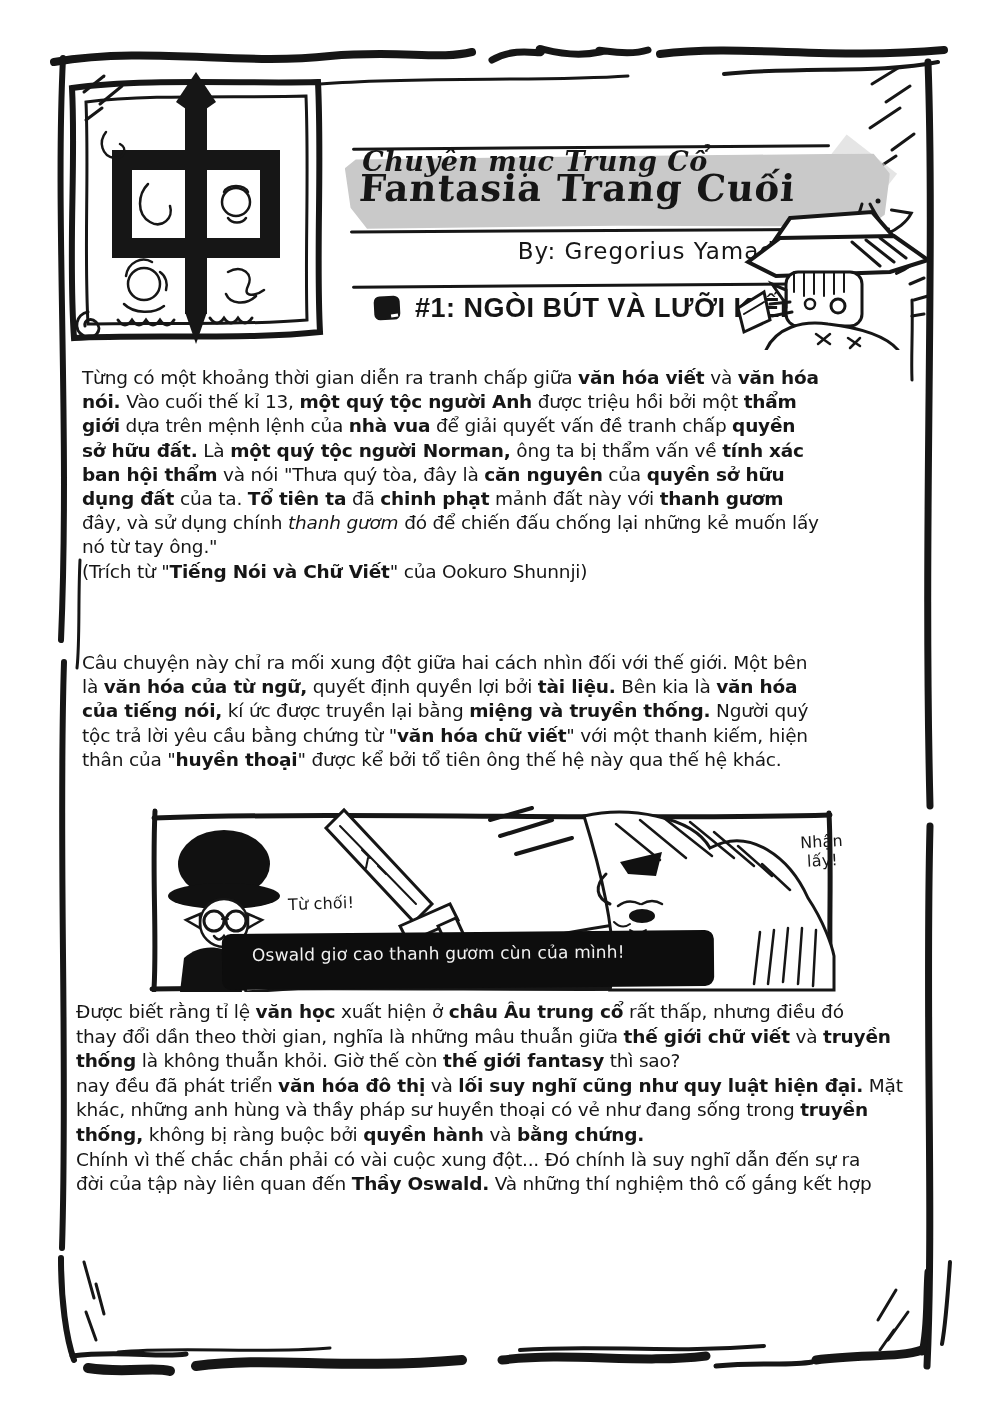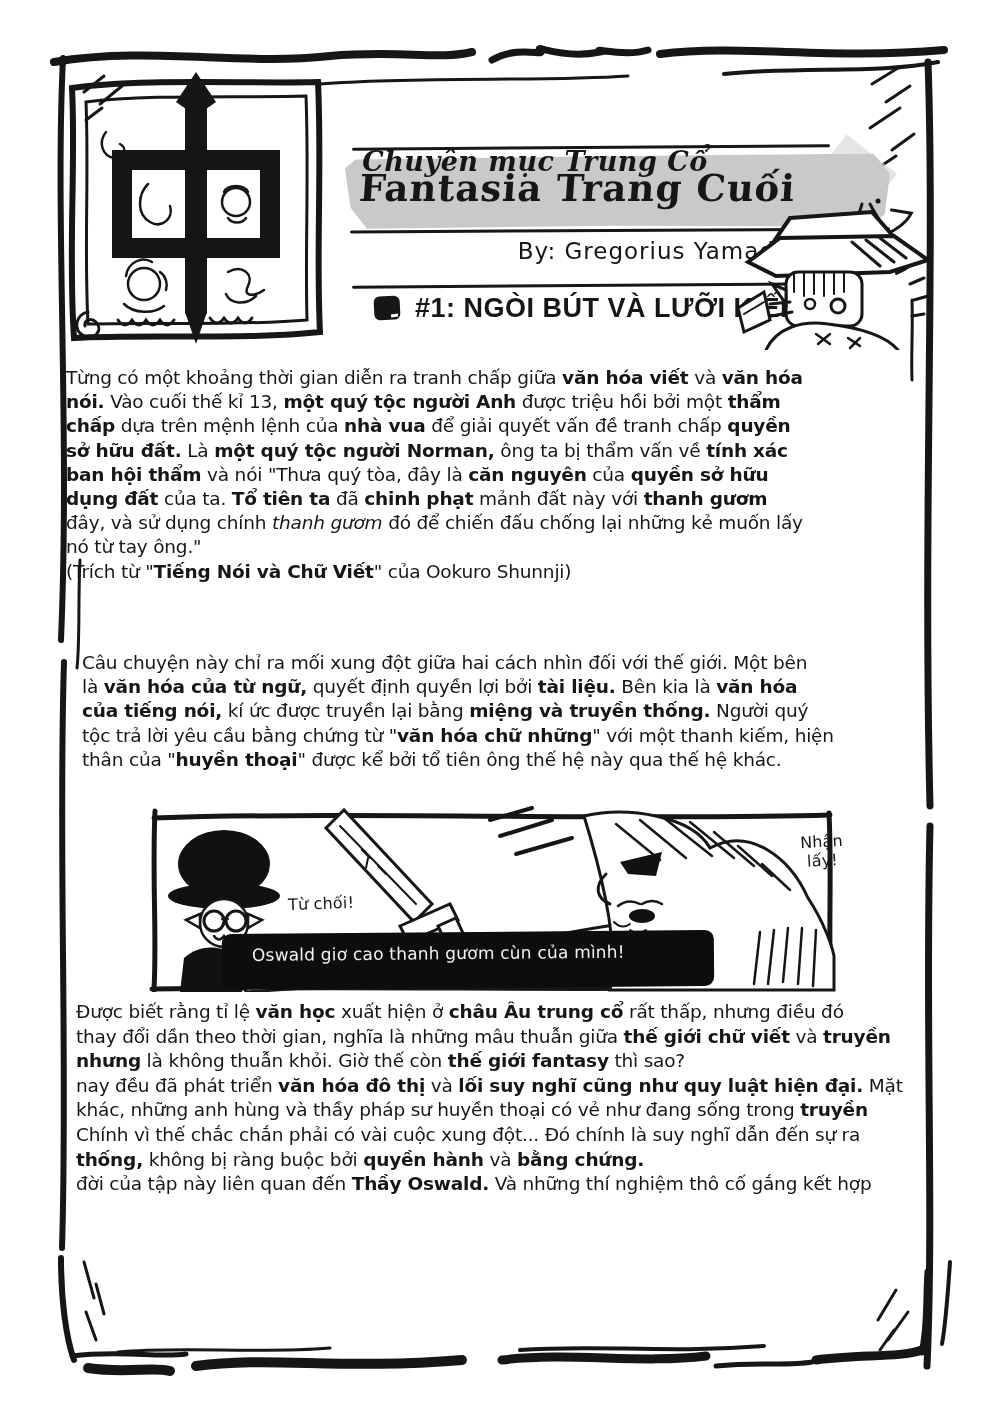--- a/index.html
+++ b/index.html
@@ -212,37 +212,37 @@
         <path d="M128,146 l-10,10"></path>
     </g>
     <g stroke-width="3">
       <path d="M178,92 l14,-6"></path>
         <path d="M182,108 l14,-4"></path>
         <path d="M180,124 l12,-2"></path>
     </g>
   </g>
 </svg>
 
-<div id="para1" class="abs para" style="left:66px;top:366px;width:820px">
+<div id="para1" class="abs para" style="left:82px;top:366px;width:820px">
     <div class="tline"><span>Từng có một khoảng thời gian diễn ra tranh chấp giữa </span><span class="b">văn hóa viết</span><span> và </span><span class="b">văn hóa</span></div>
     <div class="tline"><span class="b">nói.</span><span> Vào cuối thế kỉ 13, </span><span class="b">một quý tộc người Anh</span><span> được triệu hồi bởi một </span><span class="b">thẩm</span></div>
-    <div class="tline"><span class="b">chấp</span><span> dựa trên mệnh lệnh của </span><span class="b">nhà vua</span><span> để giải quyết vấn đề tranh chấp </span><span class="b">quyền</span></div>
+    <div class="tline"><span class="b">giới</span><span> dựa trên mệnh lệnh của </span><span class="b">nhà vua</span><span> để giải quyết vấn đề tranh chấp </span><span class="b">quyền</span></div>
     <div class="tline"><span class="b">sở hữu đất.</span><span> Là </span><span class="b">một quý tộc người Norman,</span><span> ông ta bị thẩm vấn về </span><span class="b">tính xác</span></div>
     <div class="tline"><span class="b">ban hội thẩm</span><span> và nói "Thưa quý tòa, đây là </span><span class="b">căn nguyên</span><span> của </span><span class="b">quyền sở hữu</span></div>
     <div class="tline"><span class="b">dụng đất</span><span> của ta. </span><span class="b">Tổ tiên ta</span><span> đã </span><span class="b">chinh phạt</span><span> mảnh đất này với </span><span class="b">thanh gươm</span></div>
     <div class="tline"><span>đây, và sử dụng chính </span><span class="i">thanh gươm</span><span> đó để chiến đấu chống lại những kẻ muốn lấy</span></div>
     <div class="tline"><span>nó từ tay ông."</span></div>
     <div class="tline"><span>(Trích từ "</span><span class="b">Tiếng Nói và Chữ Viết</span><span>" của Ookuro Shunnji)</span></div>
   </div>
 
 <div id="para2" class="abs para" style="left:82px;top:651px;width:820px">
     <div class="tline"><span>Câu chuyện này chỉ ra mối xung đột giữa hai cách nhìn đối với thế giới. Một bên</span></div>
     <div class="tline"><span>là </span><span class="b">văn hóa của từ ngữ,</span><span> quyết định quyền lợi bởi </span><span class="b">tài liệu.</span><span> Bên kia là </span><span class="b">văn hóa</span></div>
     <div class="tline"><span class="b">của tiếng nói,</span><span> kí ức được truyền lại bằng </span><span class="b">miệng và truyền thống.</span><span> Người quý</span></div>
-    <div class="tline"><span>tộc trả lời yêu cầu bằng chứng từ "</span><span class="b">văn hóa chữ những</span><span>" với một thanh kiếm, hiện</span></div>
+    <div class="tline"><span>tộc trả lời yêu cầu bằng chứng từ "</span><span class="b">văn hóa chữ viết</span><span>" với một thanh kiếm, hiện</span></div>
     <div class="tline"><span>thân của "</span><span class="b">huyền thoại</span><span>" được kể bởi tổ tiên ông thế hệ này qua thế hệ khác.</span></div>
   </div>
 
 <div id="panel" class="abs z2">
   <svg width="688" height="186" viewBox="0 0 688 186">
     <g stroke="#161616" fill="none" stroke-linecap="round">
       <path d="M6,12 C220,5 480,15 682,9" stroke-width="5"></path>
       <path d="M681,7 C684,70 680,130 683,179" stroke-width="5"></path>
       <path d="M684,180 C470,186 220,179 4,183" stroke-width="5"></path>
       <path d="M7,5 C4,70 9,130 6,184" stroke-width="5"></path>
@@ -316,19 +316,19 @@
   <span id="label-refuse" class="panel-label">Từ chối!</span>
   <span id="label-take" class="panel-label">Nhận lấy!</span>
   <div class="caption-box">
     <span class="caption-text">Oswald giơ cao thanh gươm cùn của mình!</span>
   </div>
 </div>
 
 <div id="para3" class="abs para" style="left:76px;top:1000px;width:870px">
     <div class="tline"><span>Được biết rằng tỉ lệ </span><span class="b">văn học</span><span> xuất hiện ở </span><span class="b">châu Âu trung cổ</span><span> rất thấp, nhưng điều đó</span></div>
     <div class="tline"><span>thay đổi dần theo thời gian, nghĩa là những mâu thuẫn giữa </span><span class="b">thế giới chữ viết</span><span> và </span><span class="b">truyền</span></div>
-    <div class="tline"><span class="b">nhưng</span><span> là không thuẫn khỏi. Giờ thế còn </span><span class="b">thế giới fantasy</span><span> thì sao?</span></div>
+    <div class="tline"><span class="b">thống</span><span> là không thuẫn khỏi. Giờ thế còn </span><span class="b">thế giới fantasy</span><span> thì sao?</span></div>
     <div class="tline"><span>nay đều đã phát triển </span><span class="b">văn hóa đô thị</span><span> và </span><span class="b">lối suy nghĩ cũng như quy luật hiện đại.</span><span> Mặt</span></div>
     <div class="tline"><span>khác, những anh hùng và thầy pháp sư huyền thoại có vẻ như đang sống trong </span><span class="b">truyền</span></div>
+    <div class="tline"><span class="b">thống,</span><span> không bị ràng buộc bởi </span><span class="b">quyền hành</span><span> và </span><span class="b">bằng chứng.</span></div>
     <div class="tline"><span>Chính vì thế chắc chắn phải có vài cuộc xung đột... Đó chính là suy nghĩ dẫn đến sự ra</span></div>
-    <div class="tline"><span class="b">thống,</span><span> không bị ràng buộc bởi </span><span class="b">quyền hành</span><span> và </span><span class="b">bằng chứng.</span></div>
     <div class="tline"><span>đời của tập này liên quan đến </span><span class="b">Thầy Oswald.</span><span> Và những thí nghiệm thô cố gắng kết hợp</span></div>
   </div>
 
 </body></html>

